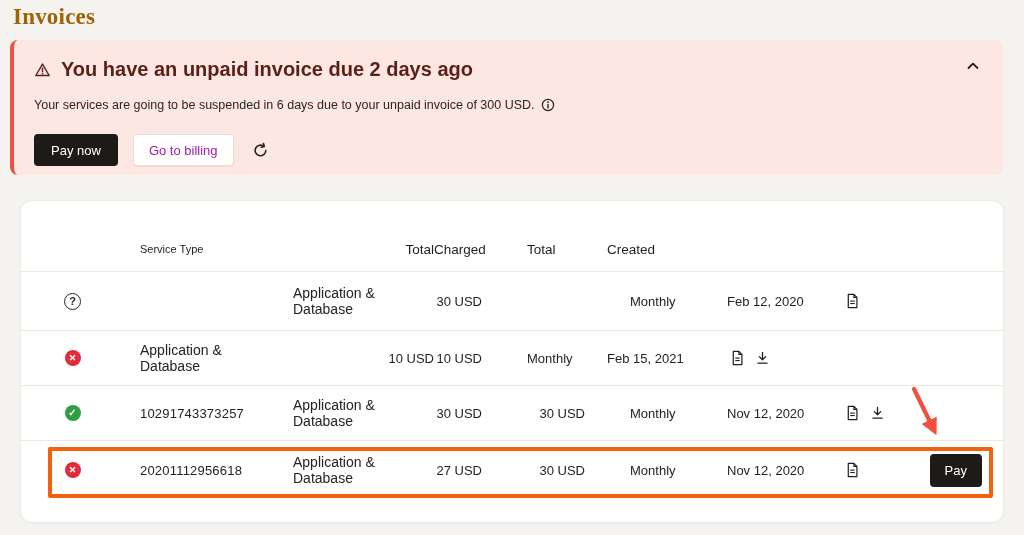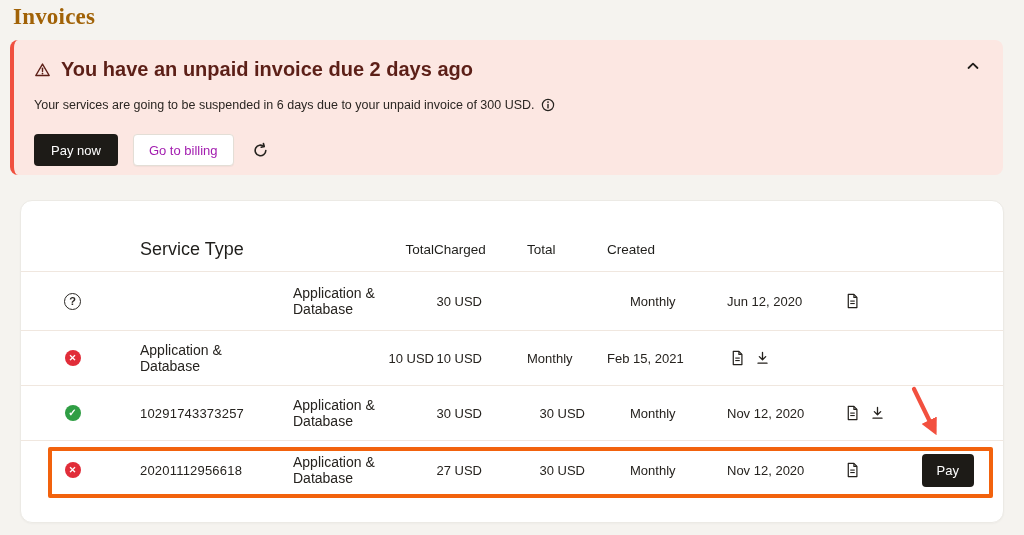--- a/index.html
+++ b/index.html
@@ -58,21 +58,21 @@
   .trow.first { height:59px; }
   .trow.last  { height:58px; border-bottom:none; }
   .c-status  { display:flex; justify-content:center; }
   .c-inv     { padding-left:16px; letter-spacing:0.2px; }
   .c-svc     { padding-left:16px; font-size:14px; }
   .c-total   { text-align:right; }
   .c-charged { text-align:right; }
   .c-period  { padding-left:45px; }
   .c-created { padding-left:22px; }
   .c-docs    { padding-left:25px; display:flex; align-items:center; gap:10px; }
-  .c-action  { display:flex; justify-content:flex-end; padding-right:29px; }
+  .c-action  { display:flex; justify-content:flex-end; padding-right:21px; }
   .status-dot {
     width:16px; height:16px; border-radius:50%;
     display:flex; align-items:center; justify-content:center;
     color:#fff; font-size:9px; font-weight:bold; line-height:1;
   }
   .status-failed { background:#e12d39; }
   .status-paid   { background:#2f9e44; font-size:10px; }
   .status-unknown {
     width:17px; height:17px; border-radius:50%; border:1.6px solid #2a2724;
     background:transparent; color:#2a2724; font-size:11px; font-weight:bold;
@@ -130,39 +130,39 @@
           </svg>
       </span>
     </button>
   </div>
 </div>
 
 <div class="card">
 
   <div class="grid thead">
     <div class="c-status"></div>
-    <div class="c-svc" style="font-size:18px">Service Type</div>
+    <div class="c-svc" style="font-size:11px">Service Type</div>
     <div class="c-total">Total</div>
     <div class="c-charged">Charged</div>
     <div class="c-period">Total</div>
     <div class="c-created">Created</div>
     <div class="c-docs"></div>
     <div class="c-action"></div>
   </div>
 
   <div class="grid trow first">
     <div class="c-status">
         <span class="status-dot status-unknown">?</span>
       </div>
     <div class="c-inv"></div>
     <div class="c-svc">Application &amp; Database</div>
     <div class="c-total">30 USD</div>
     <div class="c-charged"></div>
     <div class="c-period">Monthly</div>
-    <div class="c-created">Jun 12, 2020</div>
+    <div class="c-created">Feb 12, 2020</div>
     <div class="c-docs">
       <span>
         <svg width="15" height="16" viewBox="0 0 16 17">
             <path d="M3.5 1.5 h6 l3.2 3.2 v10.8 h-9.2 z" fill="none" stroke="#24211d" stroke-width="1.3" stroke-linejoin="round"></path>
             <path d="M9.5 1.5 v3.2 h3.2" fill="none" stroke="#24211d" stroke-width="1.3" stroke-linejoin="round"></path>
             <line x1="5.6" y1="8.6" x2="10.4" y2="8.6" stroke="#24211d" stroke-width="1.2"></line>
             <line x1="5.6" y1="11.2" x2="10.4" y2="11.2" stroke="#24211d" stroke-width="1.2"></line>
           </svg>
       </span>
     </div>

